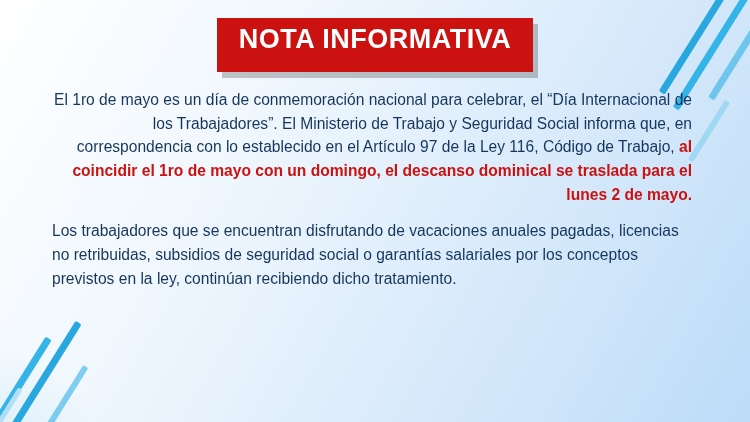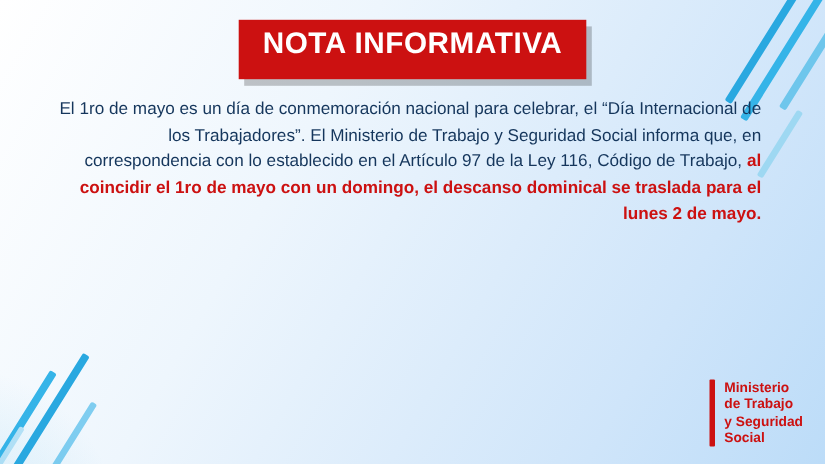--- a/index.html
+++ b/index.html
@@ -124,25 +124,17 @@
   <div class="stripe bl-3"></div>
   <div class="stripe bl-4"></div>
   <div class="corner-bl"></div>
 
   <div class="title-wrap">
     <div class="title-banner">NOTA INFORMATIVA</div>
   </div>
 
   <div class="body-text" id="body-text">
       <p class="tight"><span>El 1ro de mayo es un día de conmemoración nacional para celebrar, el “Día Internacional de los Trabajadores”. El Ministerio de Trabajo y Seguridad Social informa que, en correspondencia con lo establecido en el Artículo 97 de la Ley 116, Código de Trabajo, </span><span class="hl">al coincidir el 1ro de mayo con un domingo, el descanso dominical se traslada para el lunes 2 de mayo.</span></p>
+      <p><span>Los trabajadores que se encuentran disfrutando de vacaciones anuales pagadas, licencias no retribuidas, subsidios de seguridad social o garantías salariales por los conceptos previstos en la ley, continúan recibiendo dicho tratamiento.</span></p>
     </div>
 
-  <div class="logo">
-    <div class="logo-bar"></div>
-    <div class="logo-text">
-      <div>Ministerio</div>
-      <div>de Trabajo</div>
-      <div>y Seguridad</div>
-      <div>Social</div>
-    </div>
-  </div>
 
 </div>
 
 </body></html>

